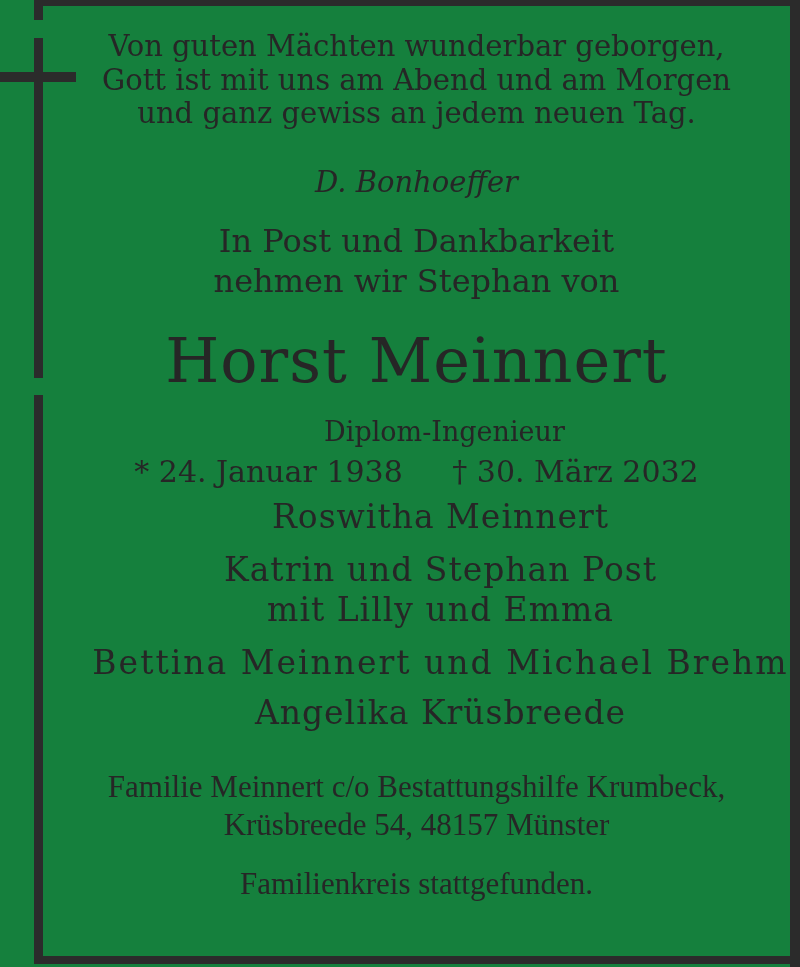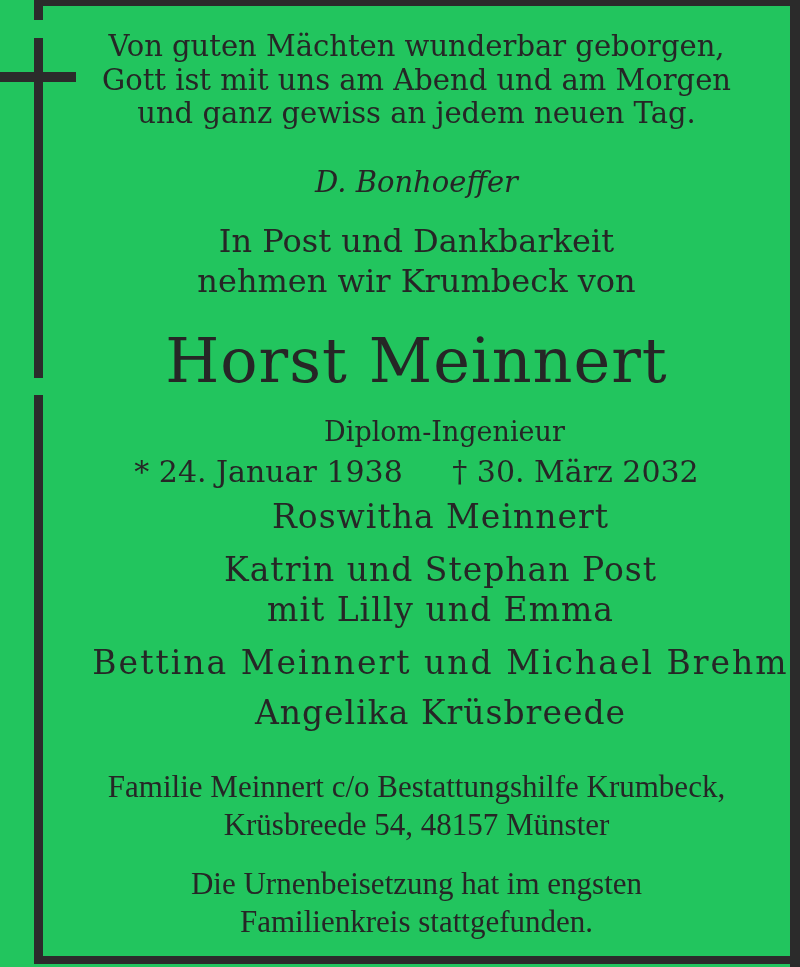--- a/index.html
+++ b/index.html
@@ -1,20 +1,20 @@
 <!DOCTYPE html>
 <html><head>
 <meta charset="utf-8">
 <style>
   html, body { margin: 0; padding: 0; background: #ffffff; }
   body { width: 800px; height: 967px; overflow: hidden; }
   #notice {
     position: relative;
     width: 800px; height: 967px;
-    background: #22c55e;
+    background: #15803d;
     font-family: "DejaVu Serif", serif;
     color: #262626;
   }
   .bar { position: absolute; background: #2b2b2b; }
   
   .frame-top    { left: 36px; top: 0;     width: 764px; height: 6px; }
   .frame-right  { left: 790px; top: 0;    width: 10px;  height: 967px; }
   .frame-bottom { left: 36px; top: 956px; width: 764px; height: 8px; }
   .left-stub    { left: 34px; top: 0;     width: 9px;   height: 20px; }
   .left-lower   { left: 34px; top: 395px; width: 9px;   height: 569px; }
@@ -61,21 +61,21 @@
 
   <div class="tblock quote">
     <div>Von guten Mächten wunderbar geborgen,</div>
     <div>Gott ist mit uns am Abend und am Morgen</div>
     <div>und ganz gewiss an jedem neuen Tag.</div>
   </div>
   <div class="tline attribution">D. Bonhoeffer</div>
 
   <div class="tblock intro">
     <div>In Post und Dankbarkeit</div>
-    <div>nehmen wir Krumbeck von</div>
+    <div>nehmen wir Stephan von</div>
   </div>
 
   <div class="tline deceased-name">Horst Meinnert</div>
   <div class="tline deceased-title">Diplom-Ingenieur</div>
   <div class="tline dates">
     <span class="birth">* 24. Januar 1938</span>
     <span class="death">† 30. März 2032</span>
   </div>
 
   <div class="tline mourner m0">Roswitha Meinnert</div>
@@ -83,17 +83,16 @@
   <div class="tline mourner m2">mit Lilly und Emma</div>
   <div class="tline mourner m3">Bettina Meinnert und Michael Brehm</div>
   <div class="tline mourner m4">Angelika Krüsbreede</div>
 
   <div class="tblock address narrow">
     <div>Familie Meinnert c/o Bestattungshilfe Krumbeck,</div>
     <div>Krüsbreede 54, 48157 Münster</div>
   </div>
 
   <div class="tblock funeral narrow">
-    <div>Die Urnenbeisetzung hat im engsten</div>
     <div>Familienkreis stattgefunden.</div>
   </div>
 
 </div>
 
 </body></html>

